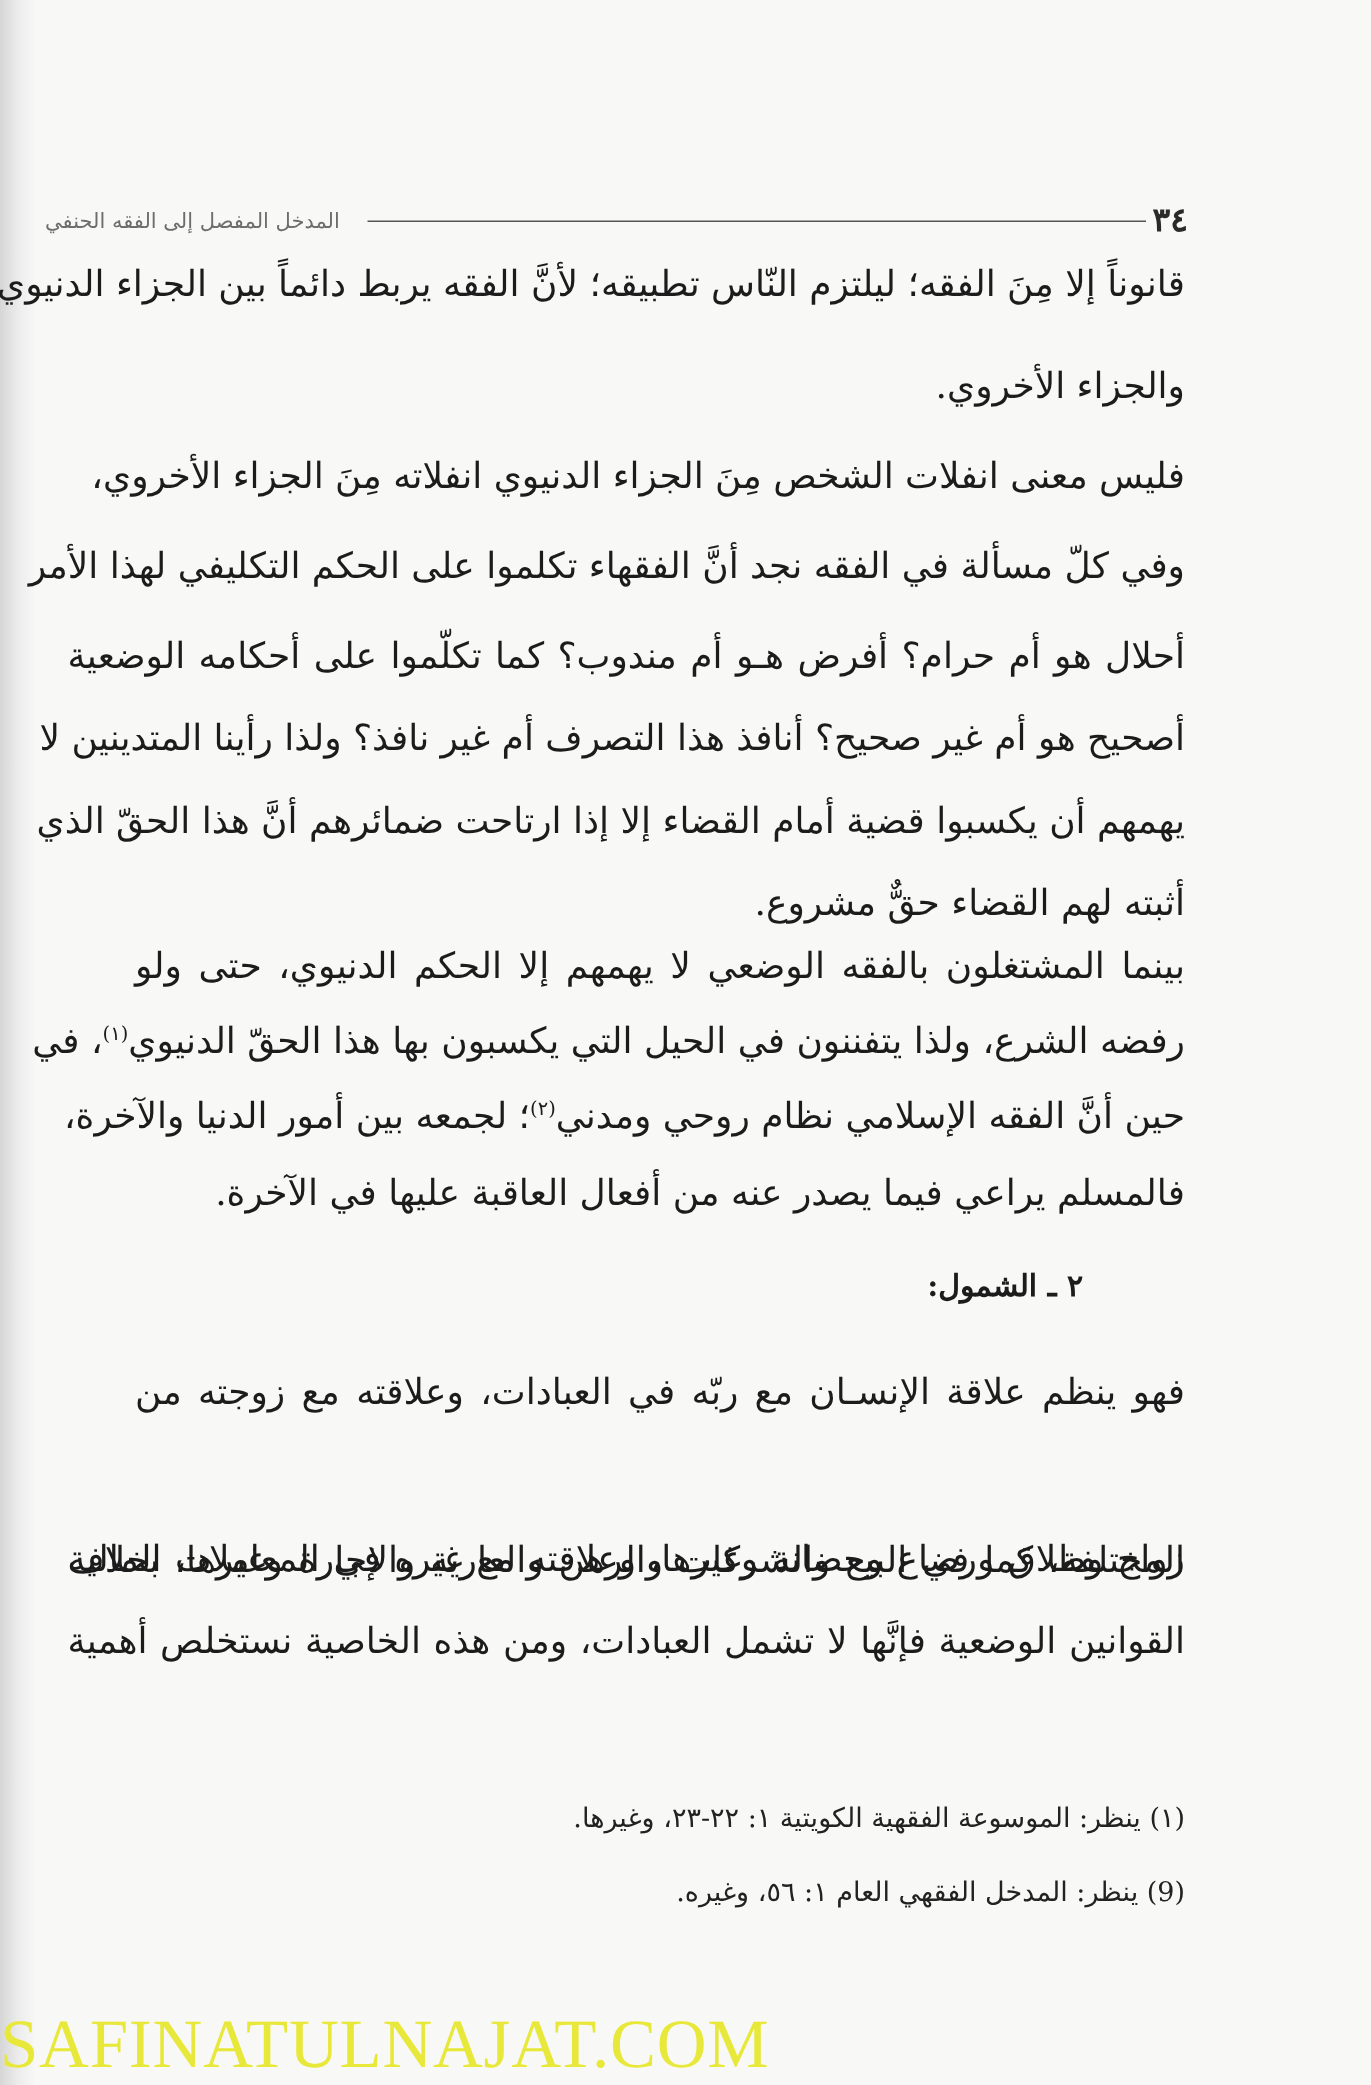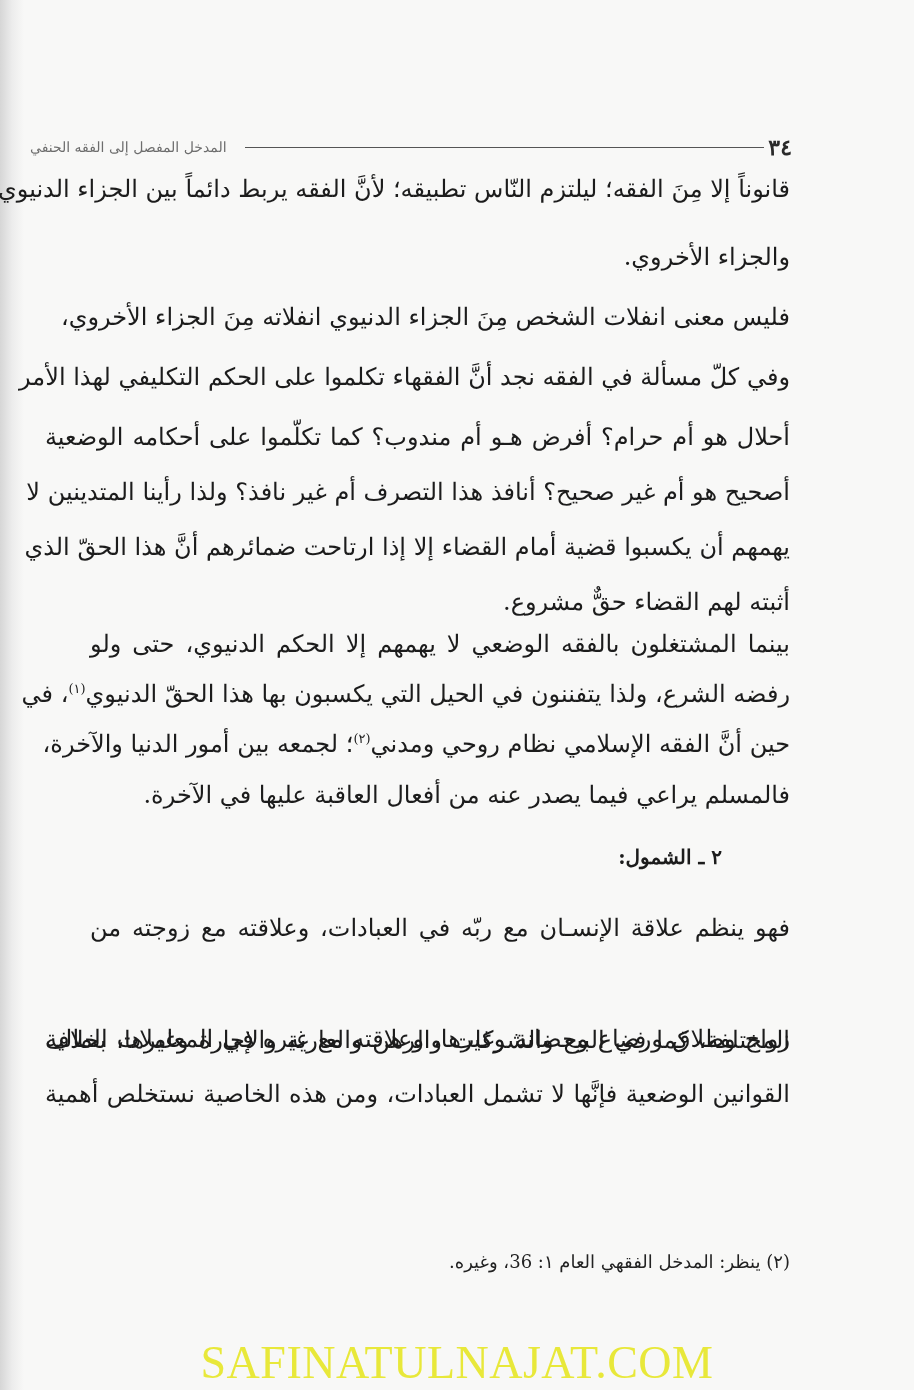--- a/index.html
+++ b/index.html
@@ -31,21 +31,21 @@
   sup.fn { font-size:13px; vertical-align:super; line-height:0; }
   .heading {
     position:absolute; right:192px; direction:rtl; font-size:20px; font-weight:bold;
     line-height:34px;
   }
   .footnote {
     position:absolute; right:124px; direction:rtl; font-size:18px; line-height:26px; color:#222;
     white-space:nowrap;
   }
   .watermark {
-    position:absolute; left:0; width:914px; top:1336px; text-align:center;
+    position:absolute; left:0; width:914px; top:1336px; 
     font-family:"Liberation Serif", serif; font-size:46px; color:#e8e83a; letter-spacing:0.5px;
   }
 </style>
 </head>
 <body>
 
 <div class="edge-shade"></div>
 
 <div class="page">
 
@@ -74,16 +74,17 @@
   </div>
   <div class="line last" style="top:778px;">فالمسلم يراعي فيما يصدر عنه من أفعال العاقبة عليها في الآخرة.</div>
 
   <div class="heading" style="top:840px;">٢ ـ الشمول:</div>
 
   <div class="line indent" style="top:911px;">فهو ينظم علاقة الإنسـان مع ربّه في العبادات، وعلاقته مع زوجته من</div>
   <div class="line" style="top:1022px;">زواج وطلاق ورضاع وحضانة وغيرها، وعلاقته مع غيره في المعاملات المالية</div>
   <div class="line" style="top:1023px;">المختلفة، كما في البيع والشركات والرهن والعارية والإجارة وغيرها، بخلاف</div>
   <div class="line" style="top:1077px;">القوانين الوضعية فإنَّها لا تشمل العبادات، ومن هذه الخاصية نستخلص أهمية</div>
 
-  <div class="footnote" style="top:1249px;">(٢) ينظر: المدخل الفقهي العام ١: 36، وغيره.</div>
+  <div class="footnote" style="top:1200px;">(١) ينظر: الموسوعة الفقهية الكويتية ١: ٢٢-٢٣، وغيرها.</div>
+  <div class="footnote" style="top:1249px;">(9) ينظر: المدخل الفقهي العام ١: ٥٦، وغيره.</div>
 
   <div class="watermark">SAFINATULNAJAT.COM</div>
 </div>
 
 </body></html>

